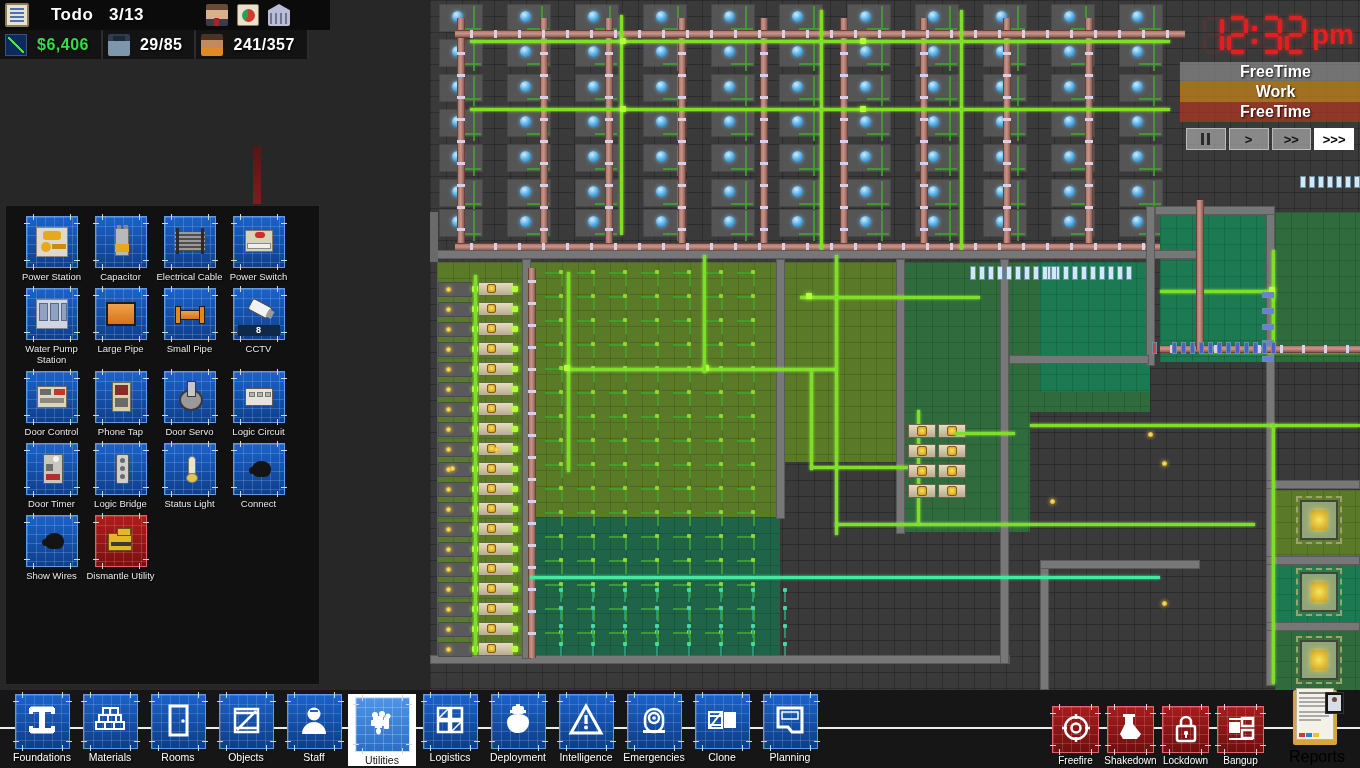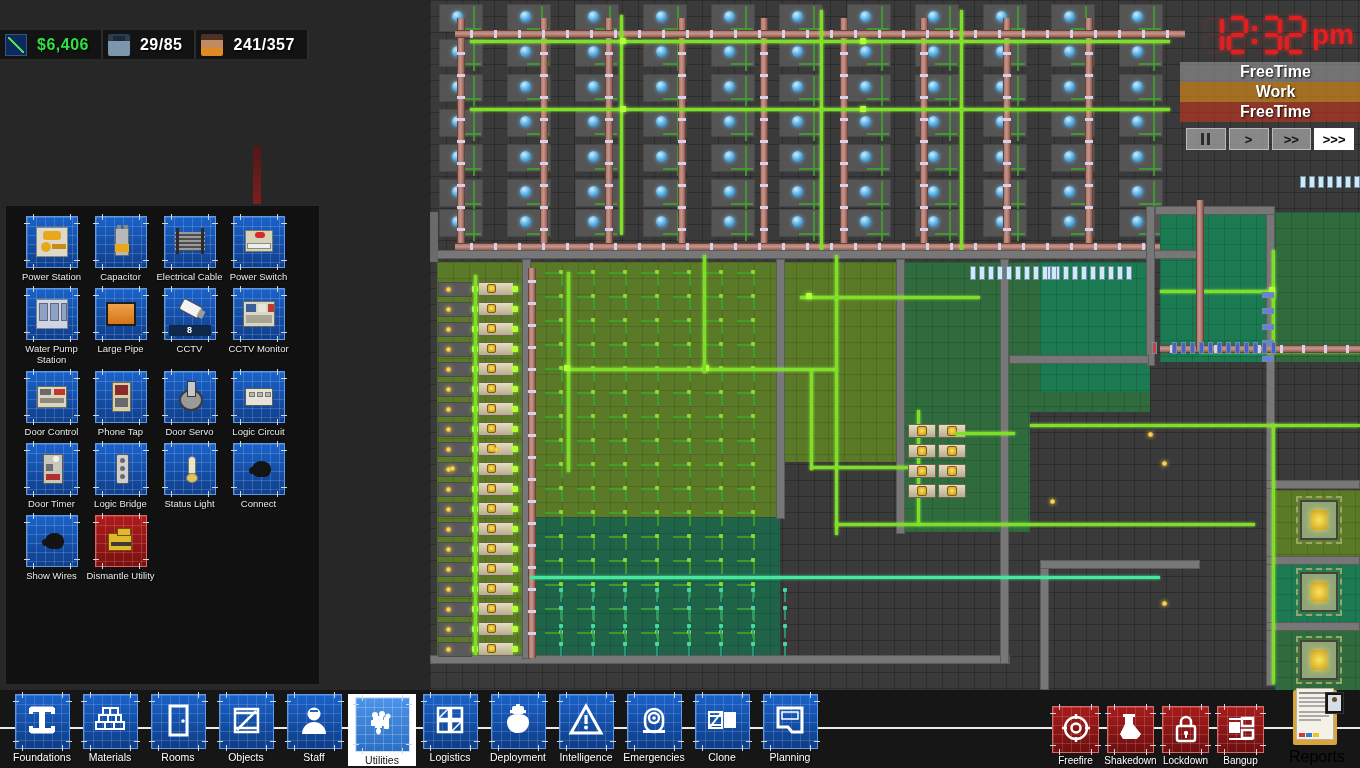--- a/index.html
+++ b/index.html
@@ -1388,20 +1388,33 @@
         <div class="dot-y" style="left:1050px;top:499px"></div>
         <div class="dot-y" style="left:1162px;top:601px"></div>
         <div class="dot-y" style="left:680px;top:718px"></div>
         <div class="dot-y" style="left:450px;top:466px"></div>
         <div class="dot-y" style="left:494px;top:447px"></div>
       </div>
 
     <div class="redSign" style="left:253px;top:146px;"></div>
   </div>
 
+  <div id="todo-bar">
+    <div class="ic clipboard"></div>
+    <div id="todo-text">
+      <span>Todo</span>
+      &nbsp;
+      <span>3/13</span>
+    </div>
+    <div class="rightIcons">
+      <div class="headIcon warden"></div>
+      <div class="headIcon pie"></div>
+      <div class="headIcon bank"></div>
+    </div>
+  </div>
 
   <div id="stat-bar">
     <div class="stat money">
       <div class="sic graphIcon"></div>
       <div class="sval">$6,406</div>
     </div>
     <div class="stat">
       <div class="sic guardIcon"></div>
       <div class="sval">29/85</div>
     </div>
@@ -1527,46 +1540,44 @@
           <div class="frame">
             <div class="tick tl"></div>
             <div class="tick tl2"></div>
             <div class="tick tr"></div>
             <div class="tick tr2"></div>
             <div class="tick bl"></div>
             <div class="tick bl2"></div>
             <div class="tick br"></div>
             <div class="tick br2"></div>
             <div class="gx">
-              <div style="position:absolute;left:8px;top:6px;width:22px;height:13px;background:#f2f2f2;border:1px solid #4d4d4d;border-radius:3px;transform:rotate(28deg)"></div>
-              <div style="position:absolute;left:26px;top:14px;width:6px;height:8px;background:#9b9b9b;transform:rotate(28deg)"></div>
+              <div style="position:absolute;left:4px;top:14px;right:4px;height:10px;background:linear-gradient(to bottom,#f0a24a,#d4741a);border:1px solid #1d1d1d"></div>
+              <div style="position:absolute;left:3px;top:10px;width:6px;height:18px;background:#e08a1c;border:1px solid #1d1d1d"></div>
+              <div style="position:absolute;right:3px;top:10px;width:6px;height:18px;background:#e08a1c;border:1px solid #1d1d1d"></div>
             </div>
-            <div class="cctvNum">8</div>
           </div>
-          <div class="lbl">CCTV</div>
+          <div class="lbl">Small Pipe</div>
         </div>
         <div class="ub">
           <div class="frame">
             <div class="tick tl"></div>
             <div class="tick tl2"></div>
             <div class="tick tr"></div>
             <div class="tick tr2"></div>
             <div class="tick bl"></div>
             <div class="tick bl2"></div>
             <div class="tick br"></div>
             <div class="tick br2"></div>
             <div class="gx">
-              <div style="position:absolute;left:2px;top:5px;right:2px;bottom:5px;background:#d9d6c4;border:1px solid #6e6a58"></div>
-              <div style="position:absolute;left:5px;top:8px;width:10px;height:8px;background:#3a5f9c"></div>
-              <div style="position:absolute;left:17px;top:8px;width:8px;height:8px;background:#e8e6da"></div>
-              <div style="position:absolute;left:27px;top:8px;width:6px;height:8px;background:#c0392b"></div>
-              <div style="position:absolute;left:5px;top:19px;right:5px;height:8px;background:#a9a596"></div>
+              <div style="position:absolute;left:8px;top:6px;width:22px;height:13px;background:#f2f2f2;border:1px solid #4d4d4d;border-radius:3px;transform:rotate(28deg)"></div>
+              <div style="position:absolute;left:26px;top:14px;width:6px;height:8px;background:#9b9b9b;transform:rotate(28deg)"></div>
             </div>
+            <div class="cctvNum">8</div>
           </div>
-          <div class="lbl">CCTV Monitor</div>
+          <div class="lbl">CCTV</div>
         </div>
         <div class="ub">
           <div class="frame">
             <div class="tick tl"></div>
             <div class="tick tl2"></div>
             <div class="tick tr"></div>
             <div class="tick tr2"></div>
             <div class="tick bl"></div>
             <div class="tick bl2"></div>
             <div class="tick br"></div>

